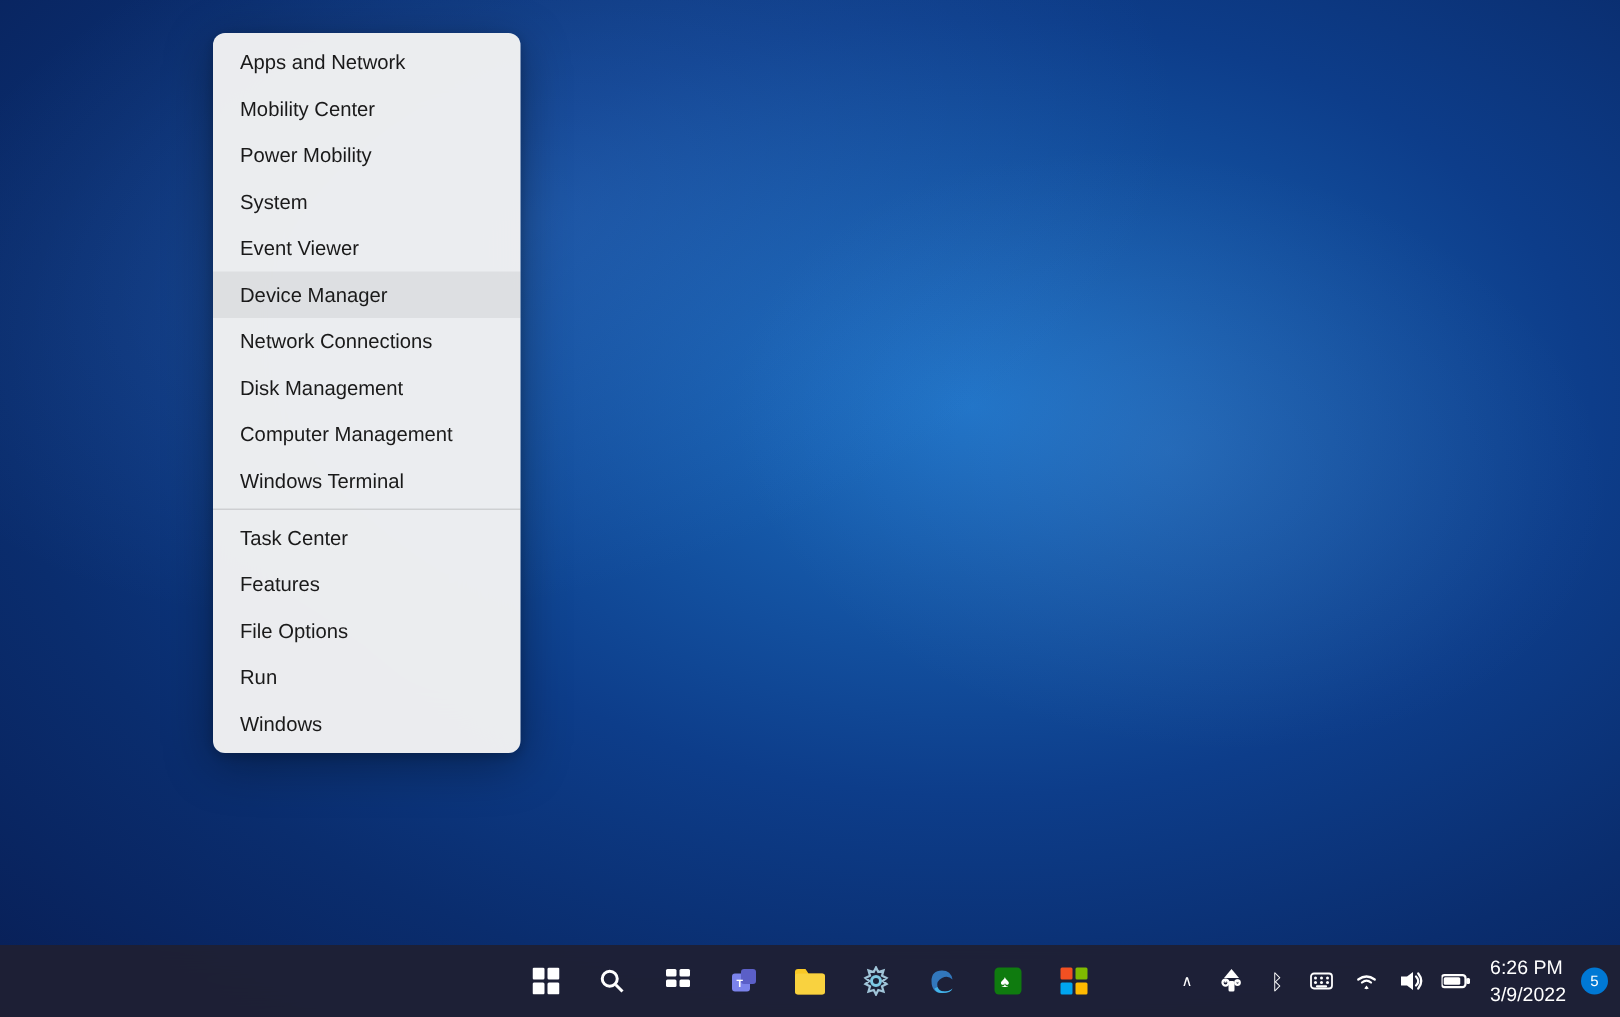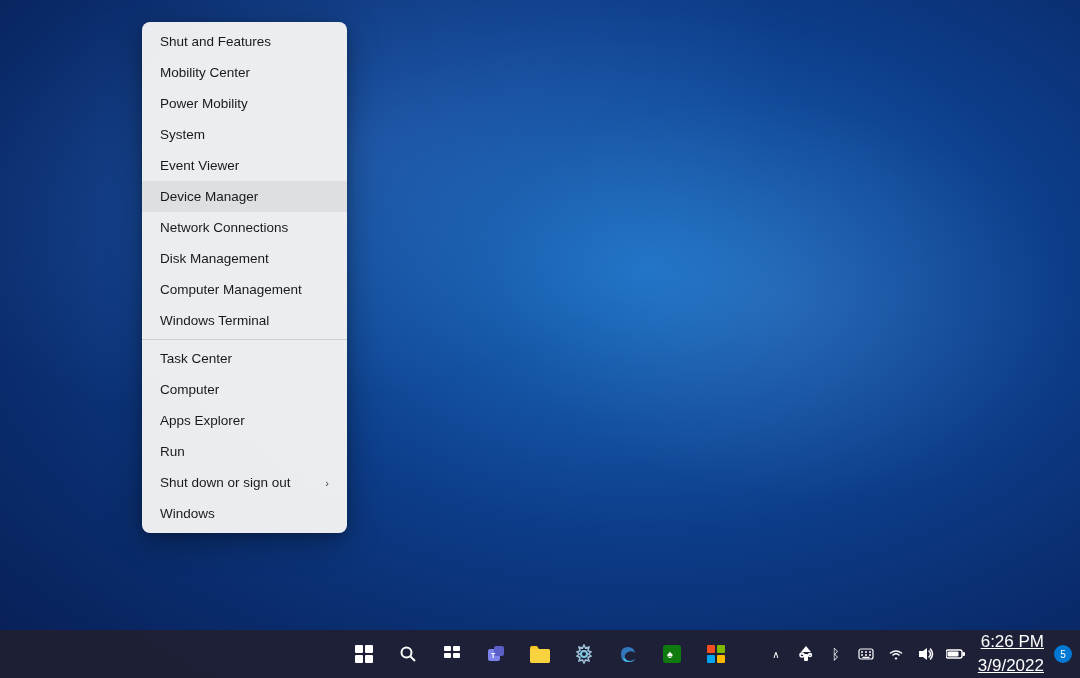--- a/index.html
+++ b/index.html
@@ -100,26 +100,25 @@
       display: flex;
       align-items: center;
       justify-content: center;
       font-size: 13px;
       color: #fff;
       cursor: pointer;
     }
 
     .clock {
       color: #fff;
-      font-size: 17px;
-      text-align: right;
+      font-size: 13px;
+      text-align: left;
       cursor: pointer;
       padding: 0 4px;
       line-height: 1.4;
-      text-decoration: underline;
     }
 
     .notification-badge {
       width: 18px;
       height: 18px;
       background: #0078d4;
       border-radius: 50%;
       color: white;
       font-size: 10px;
       display: flex;
@@ -170,21 +169,21 @@
     }
   </style>
 </head>
 <body>
 
 <div class="desktop">
 
   <div class="context-menu">
 
   <div class="menu-item">
-        <span>Shut and Features</span>
+        <span>Apps and Network</span>
       </div>
       <div class="menu-item">
         <span>Mobility Center</span>
       </div>
       <div class="menu-item">
         <span>Power Mobility</span>
       </div>
       <div class="menu-item">
         <span>System</span>
       </div>
@@ -204,31 +203,27 @@
         <span>Computer Management</span>
       </div>
       <div class="menu-item">
         <span>Windows Terminal</span>
       </div>
       <div class="menu-separator"></div>
       <div class="menu-item">
         <span>Task Center</span>
       </div>
       <div class="menu-item">
-        <span>Computer</span>
-      </div>
-      <div class="menu-item">
-        <span>Apps Explorer</span>
+        <span>Features</span>
+      </div>
+      <div class="menu-item">
+        <span>File Options</span>
       </div>
       <div class="menu-item">
         <span>Run</span>
-      </div>
-      <div class="menu-item">
-        <span>Shut down or sign out</span>
-        <span class="menu-arrow">›</span>
       </div>
       <div class="menu-item">
         <span>Windows</span>
       </div>
     </div>
 
   <div class="taskbar">
     <div class="taskbar-center">
 
       <div class="taskbar-icon start-btn">

